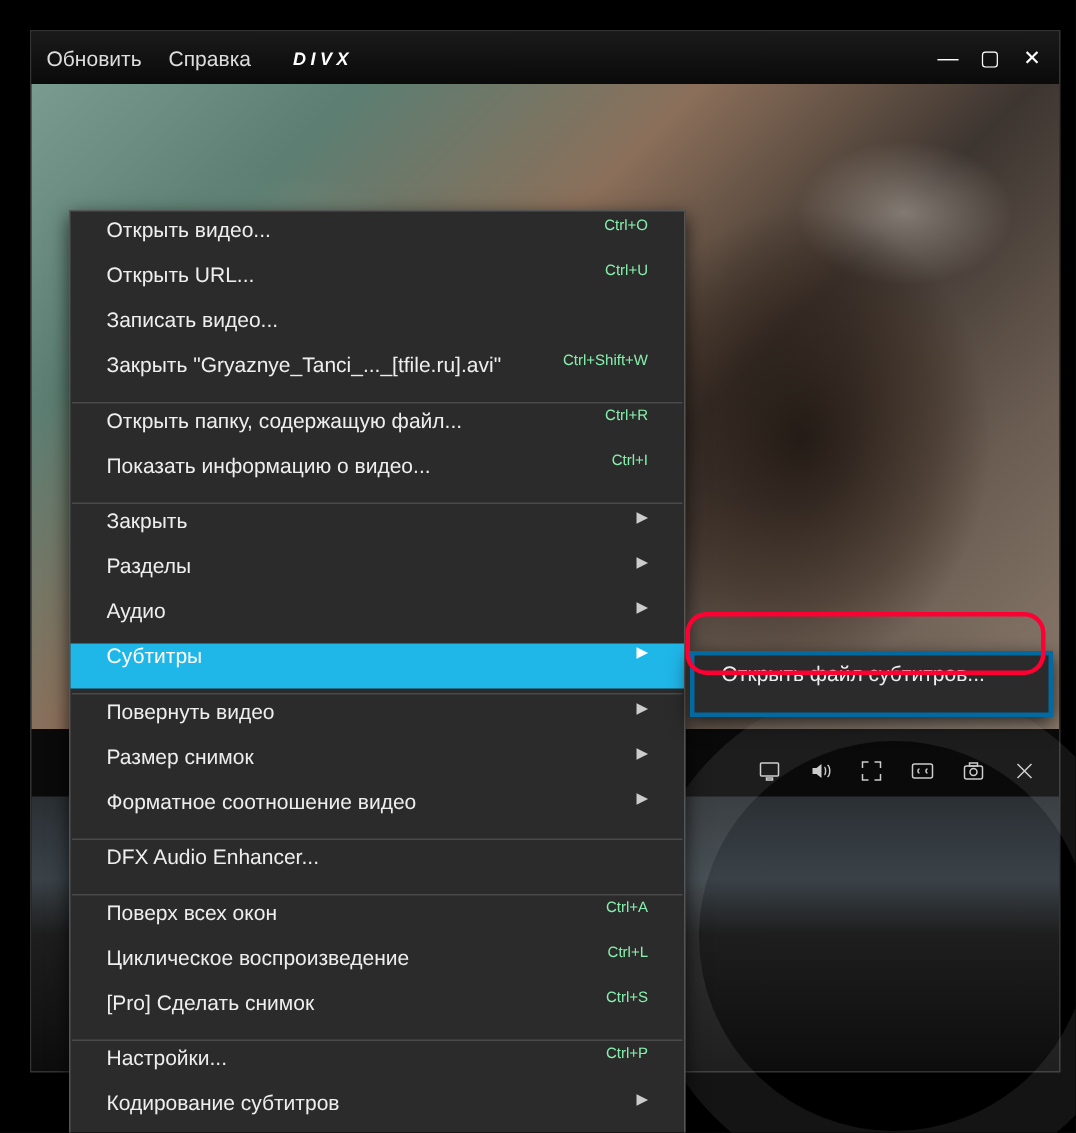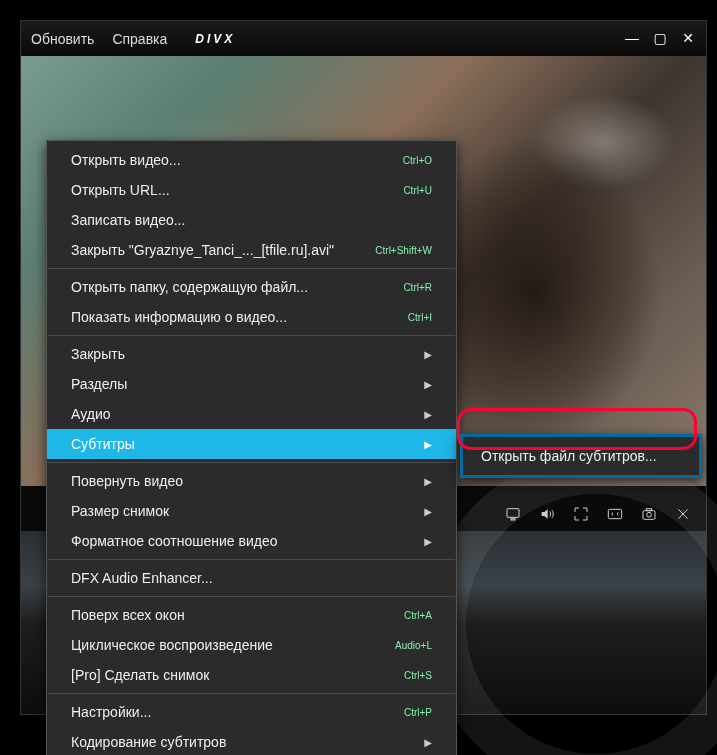--- a/index.html
+++ b/index.html
@@ -49,21 +49,21 @@
   border: 40px solid rgba(255,255,255,0.08); border-radius: 50%;
 }
 
 
 .context-menu {
   position: absolute; left: 46px; top: 140px; width: 411px;
   background: #2b2b2b; border: 1px solid #555; padding: 4px 0;
   box-shadow: 0 4px 12px rgba(0,0,0,0.7);
 }
 .menu-item {
-  display: flex; align-items: center; height: 30px;
+  display: flex; height: 30px;
   padding: 0 24px; color: #eee; font-size: 14px; cursor: default;
 }
 .menu-item .label { flex: 1; white-space: nowrap; overflow: hidden; text-overflow: ellipsis; }
 .menu-item .shortcut { color: #86efac; font-size: 10px; margin-left: 20px; }
 .menu-item .arrow { color: #ccc; font-size: 10px; margin-left: auto; padding-left: 20px; }
 .menu-item.highlighted { background: #1fb6e8; color: #fff; }
 .menu-item.highlighted .arrow { color: #fff; }
 .menu-sep { height: 1px; background: #4a4a4a; margin: 3px 1px; }
 
 .submenu {
@@ -194,21 +194,21 @@
   <div class="menu-item">
     <span class="label">DFX Audio Enhancer...</span>
   </div>
   <div class="menu-sep"></div>
   <div class="menu-item">
     <span class="label">Поверх всех окон</span>
     <span class="shortcut">Ctrl+A</span>
   </div>
   <div class="menu-item">
     <span class="label">Циклическое воспроизведение</span>
-    <span class="shortcut">Audio+L</span>
+    <span class="shortcut">Ctrl+L</span>
   </div>
   <div class="menu-item">
     <span class="label">[Pro] Сделать снимок</span>
     <span class="shortcut">Ctrl+S</span>
   </div>
   <div class="menu-sep"></div>
   <div class="menu-item">
     <span class="label">Настройки...</span>
     <span class="shortcut">Ctrl+P</span>
   </div>

